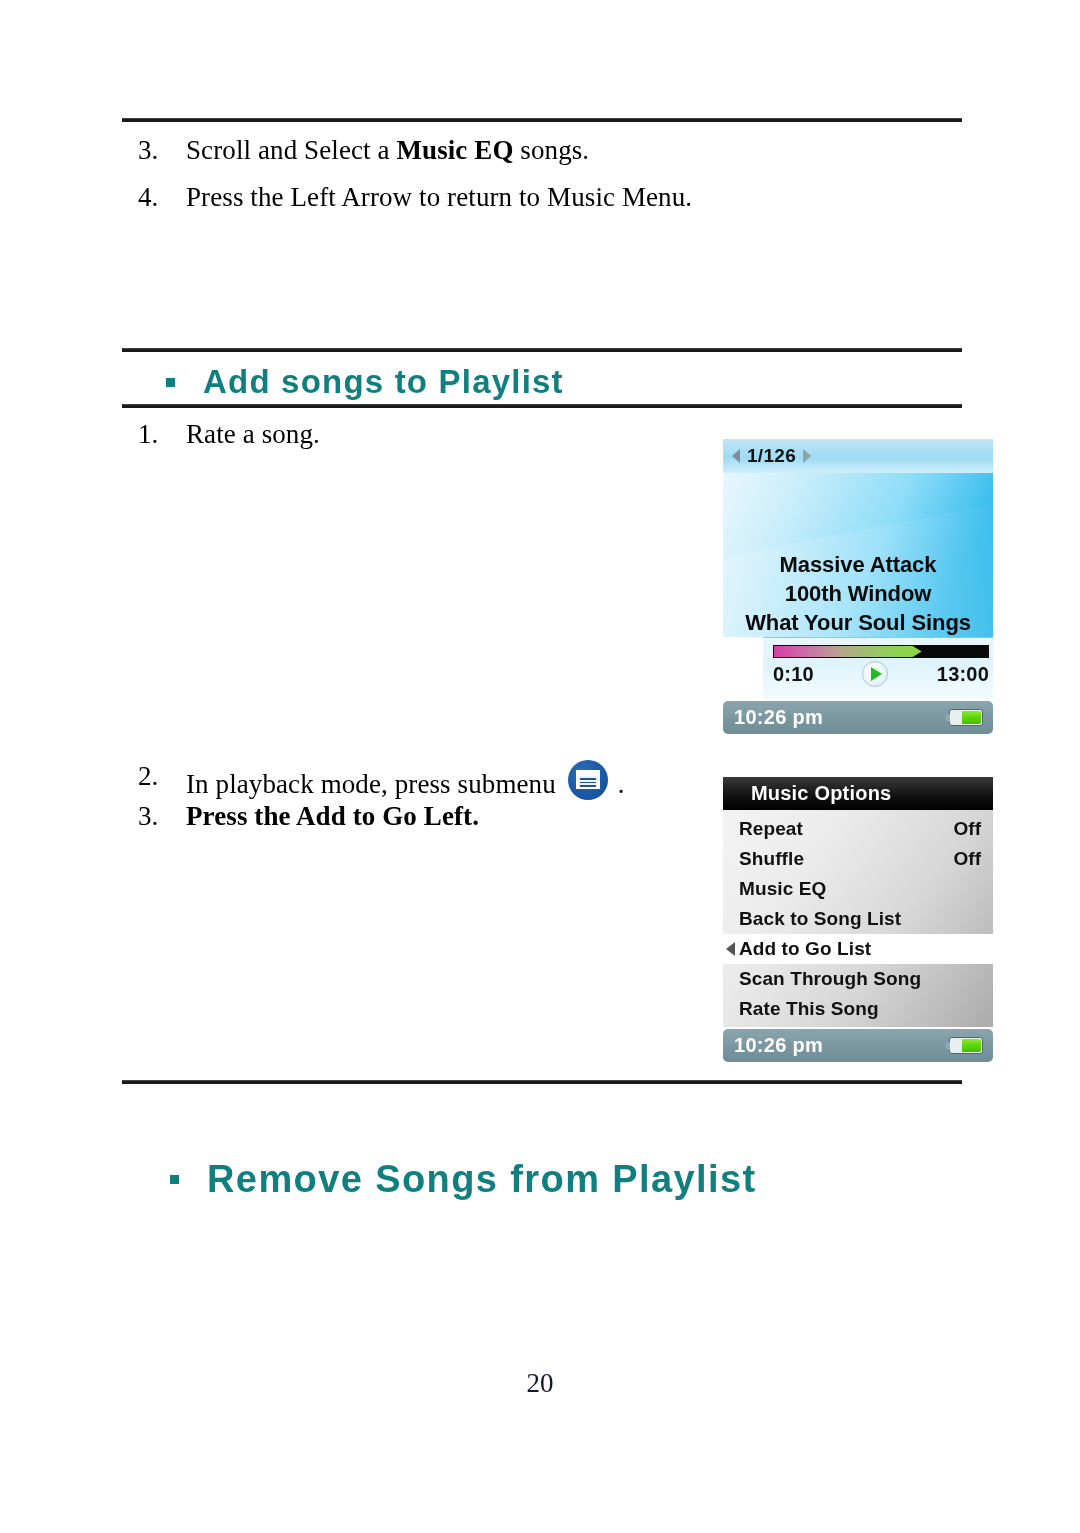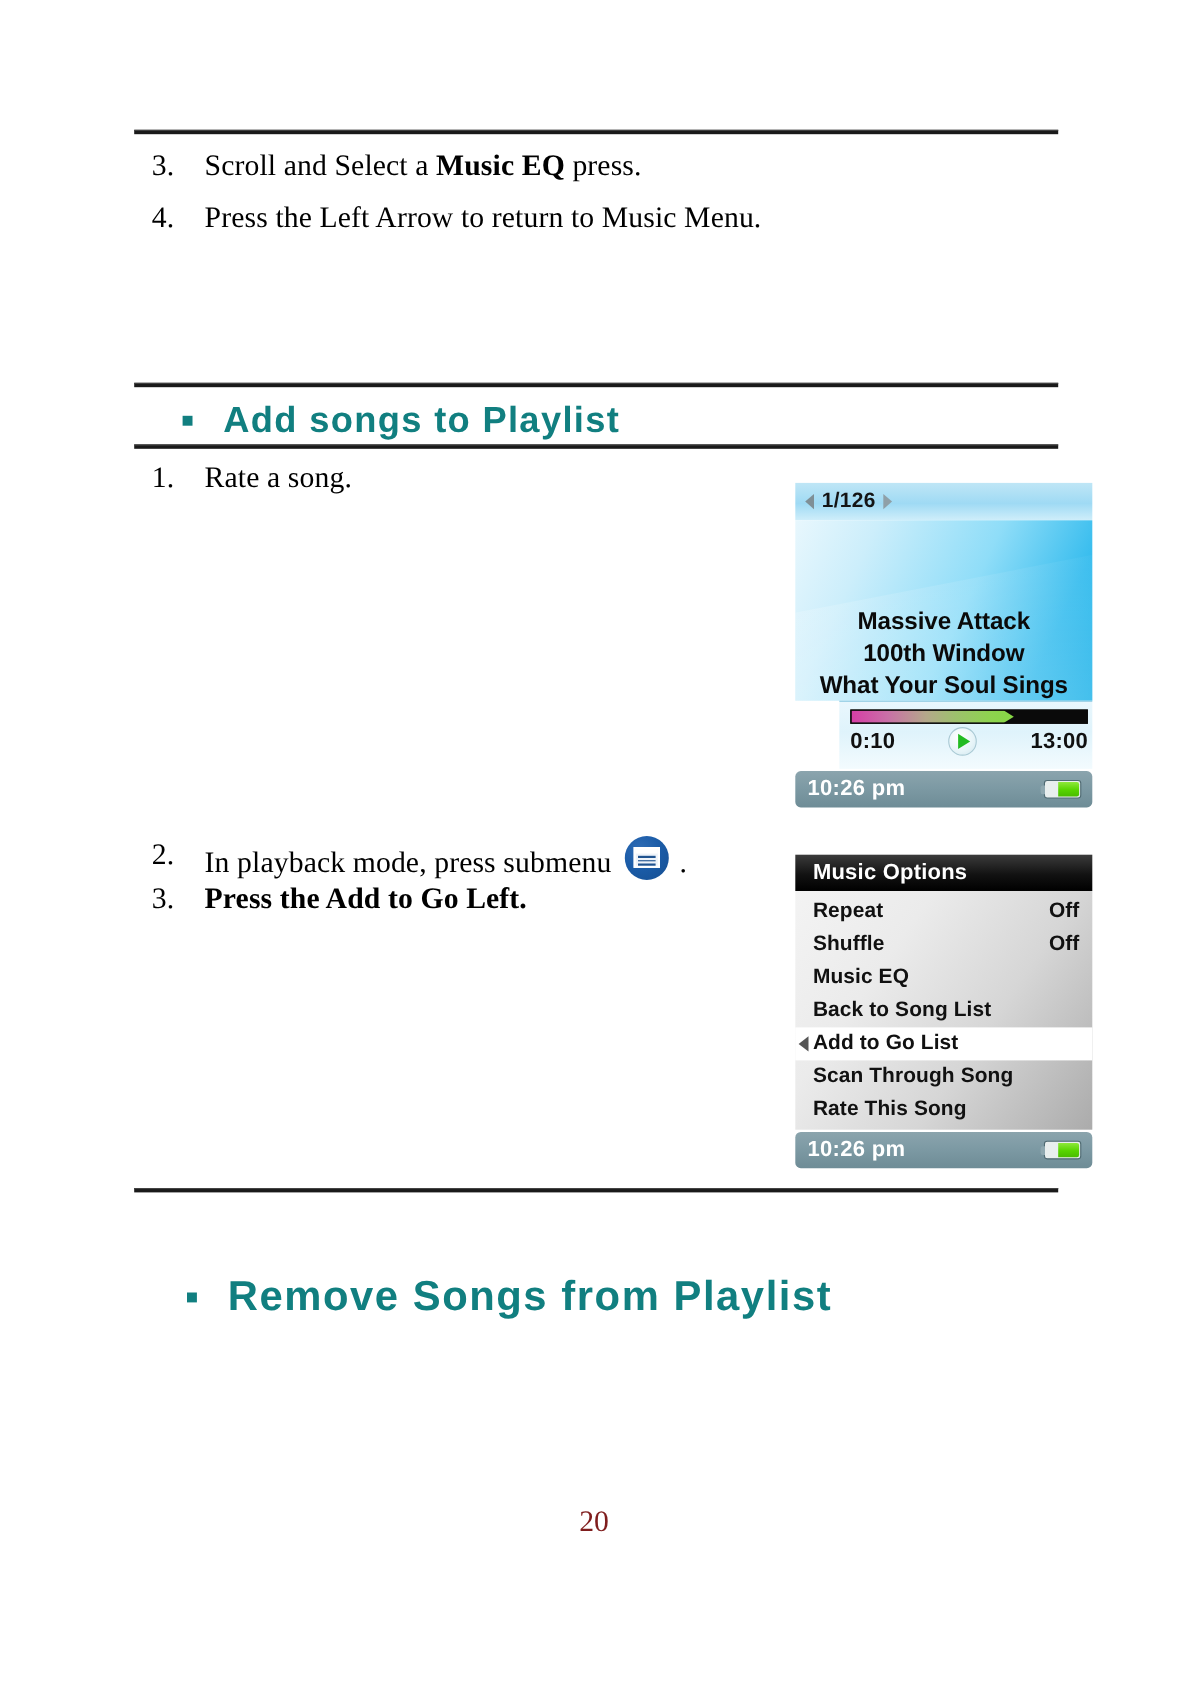--- a/index.html
+++ b/index.html
@@ -300,20 +300,21 @@
     display: flex;
     align-items: center;
     padding-left: 16px;
     box-sizing: border-box;
   }
   .mn-header .title {
     font-size: 20px;
     font-weight: bold;
     color: #ffffff;
     letter-spacing: 0.2px;
+    margin-left: 12px;
   }
   .mn-body {
     background: linear-gradient(125deg, #f3f3f3 0%, #ebebeb 30%, #d6d6d6 62%, #b9b9b9 88%, #ababab 100%);
     padding: 4px 0 3px 0;
   }
   .mn-item {
     height: 30px;
     display: flex;
     align-items: center;
     padding: 0 12px 0 16px;
@@ -346,36 +347,36 @@
   }
 
   
   .page-no {
     position: absolute;
     left: 0; right: 0;
     top: 1368px;
     text-align: center;
     font-size: 27px;
     font-family: "Liberation Serif", serif;
-    color: #7f1d1d;
+    color: #0f172a;
   }
 </style>
 </head>
 <body>
 
 <div class="page">
 
   <div class="rule r1"></div>
   <div class="rule r2"></div>
   <div class="rule r3"></div>
   <div class="rule r4"></div>
 
   <div class="step s3">
     <span class="num">3.</span>
-    <span class="txt"><span>Scroll and Select a </span><b>Music EQ</b><span> press.</span></span>
+    <span class="txt"><span>Scroll and Select a </span><b>Music EQ</b><span> songs.</span></span>
   </div>
 
   <div class="step s4">
     <span class="num">4.</span>
     <span class="txt">Press the Left Arrow to return to Music Menu.</span>
   </div>
 
   <div class="heading h-add">
     <span class="bullet"></span>
     <span class="htext">Add songs to Playlist</span>

